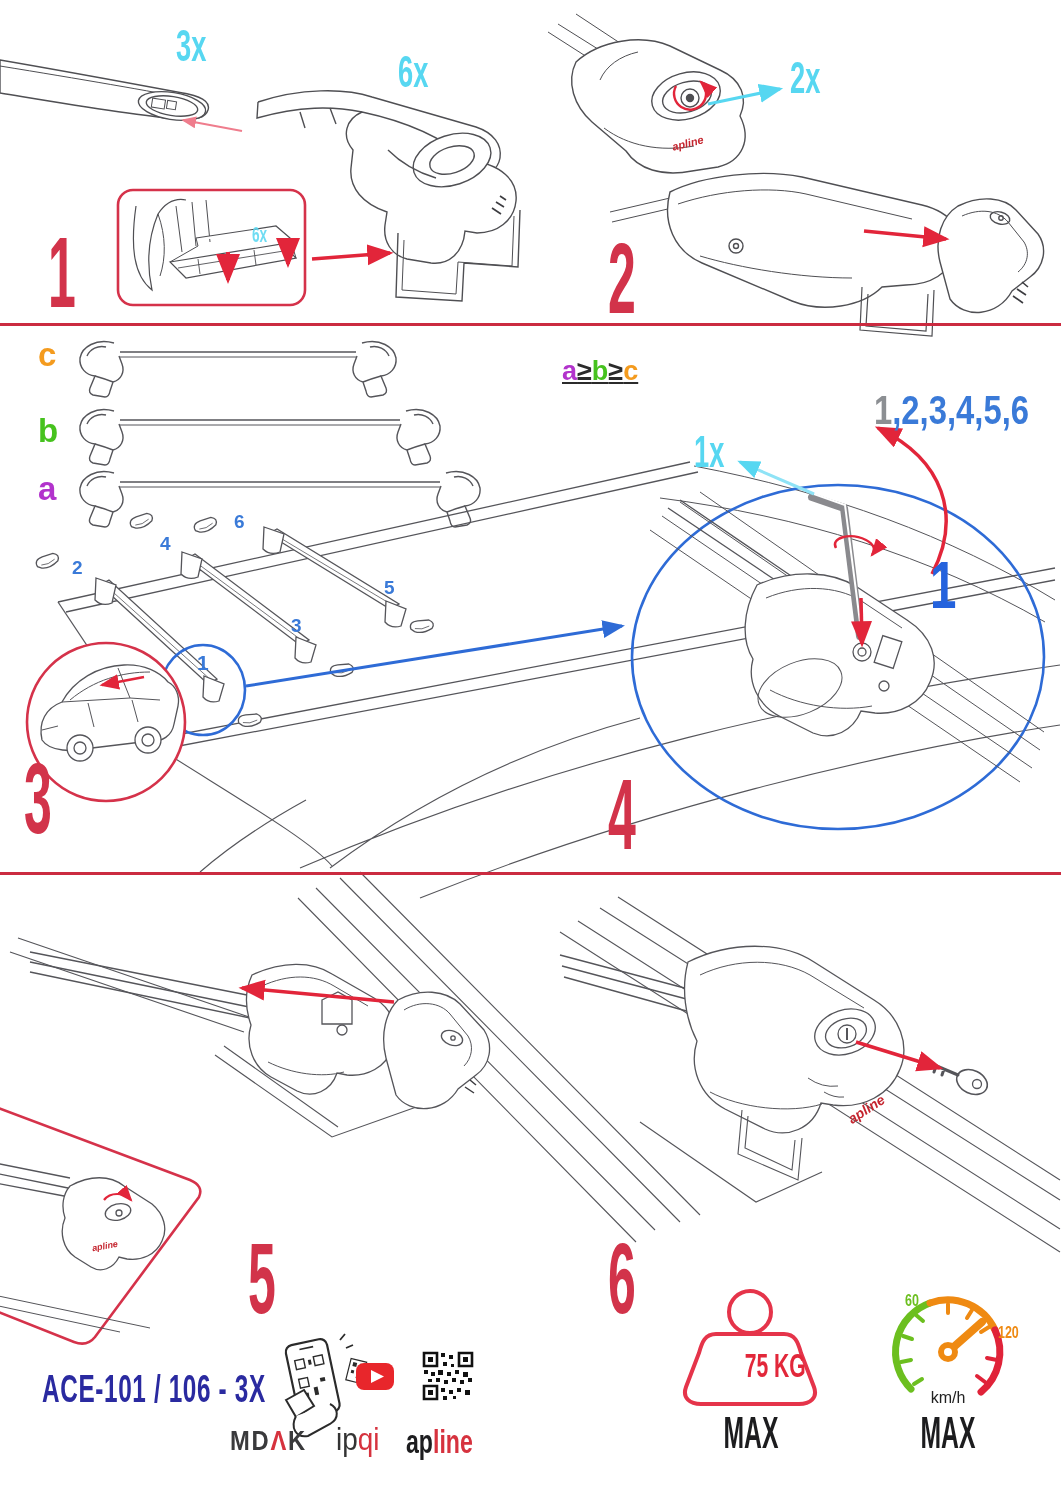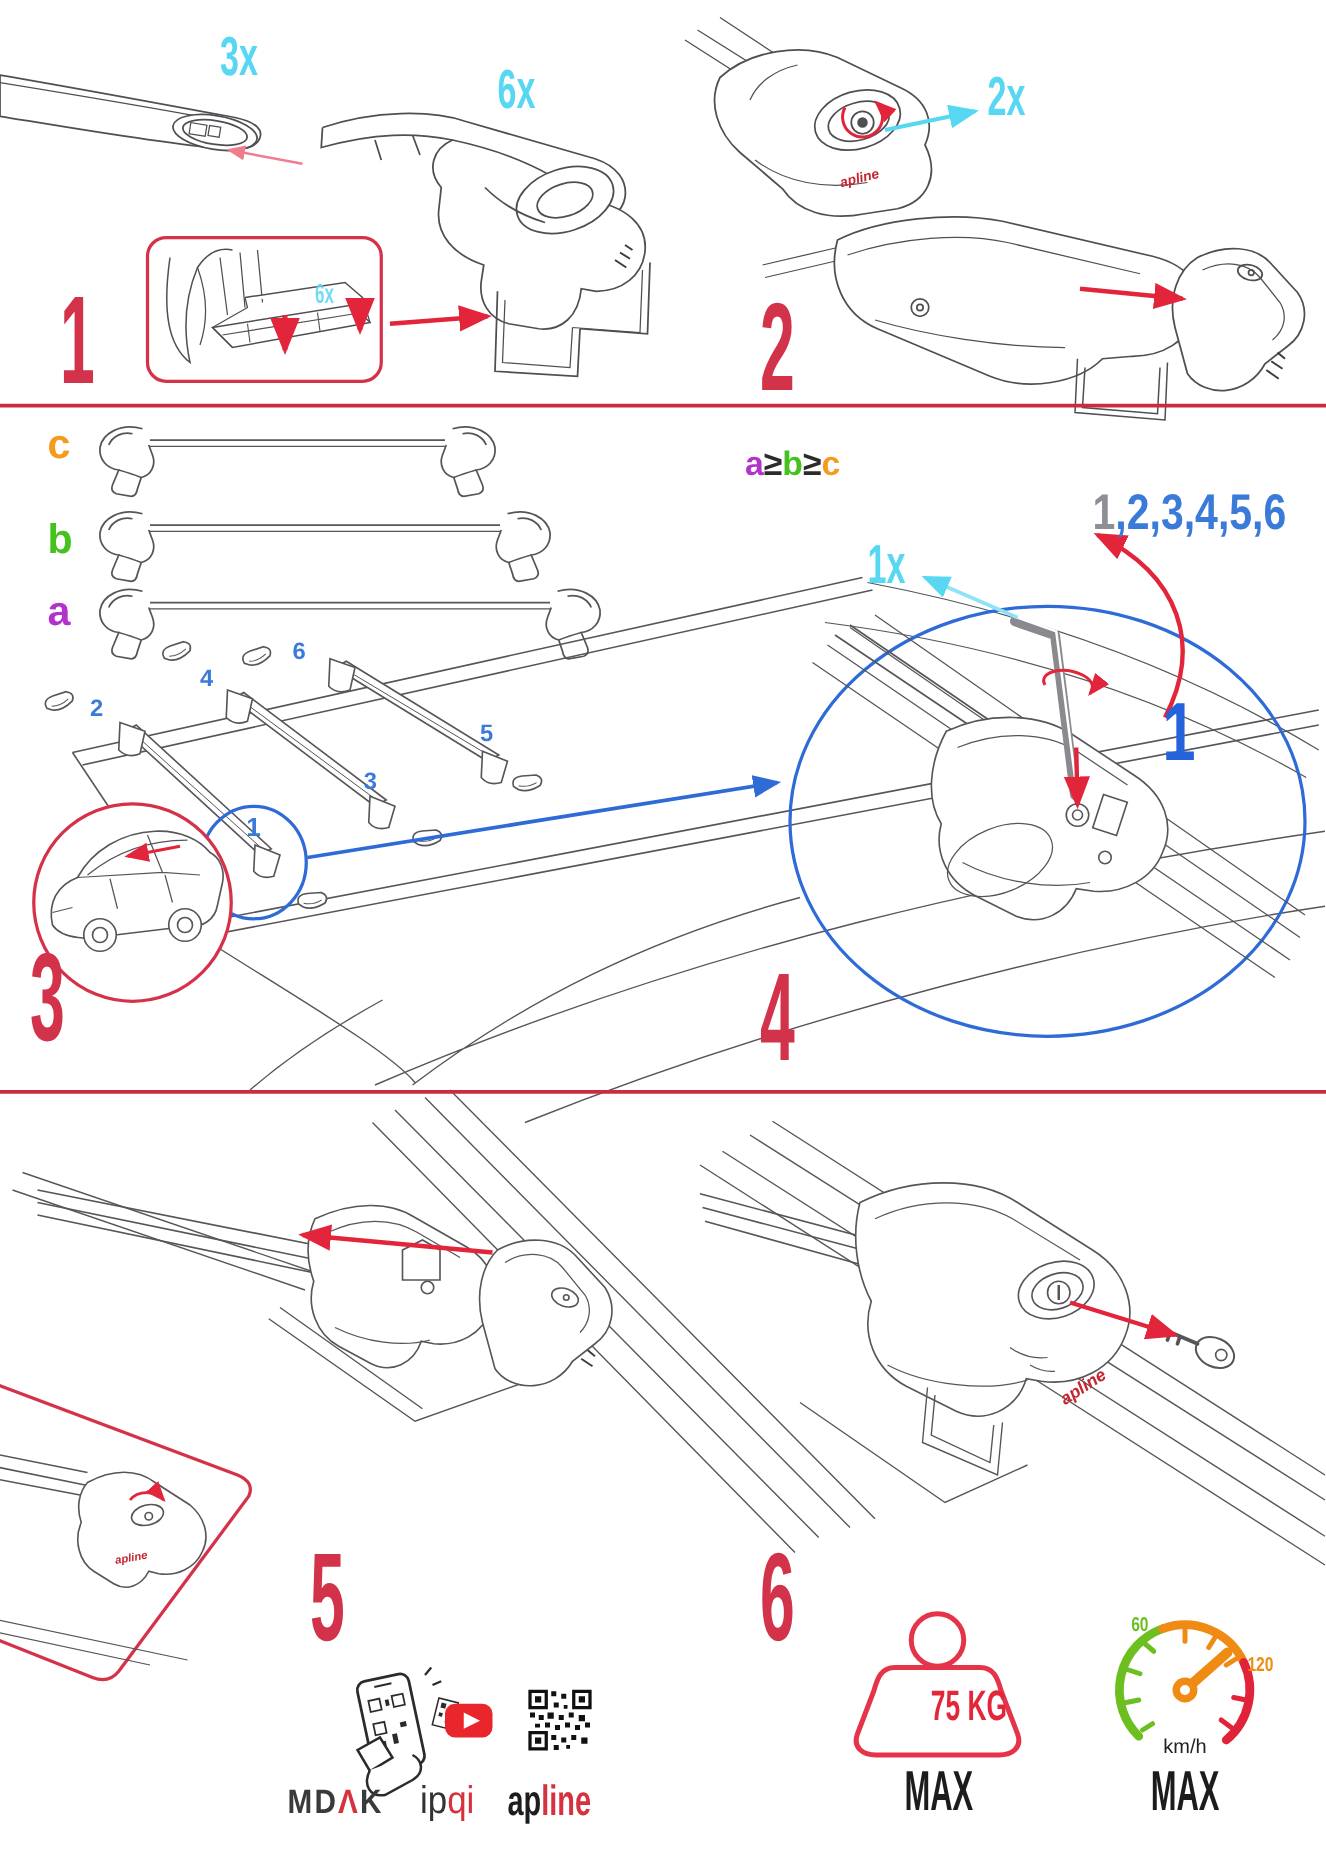--- a/index.html
+++ b/index.html
@@ -315,41 +315,42 @@
   <span class="txt" style="left:48px;top:222px;"><span class="cond stepnum">1</span></span>
 
   <span class="txt" style="left:790px;top:56px;"><span class="cond qty">2x</span></span>
   <span class="txt" style="left:608px;top:228px;"><span class="cond stepnum">2</span></span>
   <span class="txt tinylogo" style="left:672px;top:138px;font-size:11px;transform:rotate(-14deg);">apline</span>
 
   <span class="txt barlabel" style="left:38px;top:338px;color:#f49b1e;">c</span>
   <span class="txt barlabel" style="left:38px;top:414px;color:#46c21e;">b</span>
   <span class="txt barlabel" style="left:38px;top:472px;color:#b233cc;">a</span>
 
-  <span class="txt rule" style="left:596px;top:358px;"><span style="color:#b233cc;">a</span><span>≥</span><span style="color:#46c21e;">b</span><span>≥</span><span style="color:#f49b1e;">c</span></span>
+  <span class="txt rule" style="left:562px;top:358px;text-decoration:underline;"><span style="color:#b233cc;">a</span><span>≥</span><span style="color:#46c21e;">b</span><span>≥</span><span style="color:#f49b1e;">c</span></span>
 
   <span class="txt roofnum" style="left:72px;top:558px;">2</span>
   <span class="txt roofnum" style="left:160px;top:534px;">4</span>
   <span class="txt roofnum" style="left:234px;top:512px;">6</span>
   <span class="txt roofnum" style="left:197px;top:652px;font-size:21px;">1</span>
   <span class="txt roofnum" style="left:291px;top:616px;">3</span>
   <span class="txt roofnum" style="left:384px;top:578px;">5</span>
   <span class="txt" style="left:24px;top:748px;"><span class="cond stepnum">3</span></span>
 
   <span class="txt" style="left:874px;top:390px;"><span class="cond seq"><span class="first">1</span><span class="rest">,2,3,4,5,6</span></span></span>
   <span class="txt" style="left:694px;top:430px;"><span class="cond qty">1x</span></span>
   <span class="txt" style="left:930px;top:552px;"><span class="cond bigone">1</span></span>
   <span class="txt" style="left:608px;top:764px;"><span class="cond stepnum">4</span></span>
 
   <span class="txt" style="left:248px;top:1228px;"><span class="cond stepnum">5</span></span>
   <span class="txt tinylogo" style="left:92px;top:1242px;font-size:9px;transform:rotate(-10deg);">apline</span>
 
   <span class="txt" style="left:608px;top:1228px;"><span class="cond stepnum">6</span></span>
   <span class="txt tinylogo" style="left:846px;top:1102px;font-size:14px;transform:rotate(-33deg);">apline</span>
 
+  <span class="txt" style="left:42px;top:1370px;"><span class="cond code">ACE-101 / 106 - 3X</span></span>
   <span class="txt" style="left:230px;top:1428px;"><span class="cond mdak"><span>MD</span><span class="red">Λ</span><span>K</span></span></span>
   <span class="txt" style="left:336px;top:1424px;text-decoration:underline;"><span class="cond ipqi"><span>ip</span><span class="red">qi</span></span></span>
   <span class="txt" style="left:406px;top:1424px;"><span class="cond apline"><span>ap</span><span class="red">line</span></span></span>
 
   <span class="txt center" style="left:707px;top:1348px;width:136px;"><span class="cond wval">75 KG</span></span>
   <span class="txt center" style="left:683px;top:1410px;width:136px;"><span class="cond maxtxt">MAX</span></span>
 
   <span class="txt spd" style="left:903px;top:1293px;color:#6cbf1f;">60</span>
   <span class="txt spd" style="left:995px;top:1325px;color:#ef8a12;">120</span>
   <span class="txt kmh center" style="left:895px;top:1390px;width:106px;">km/h</span>

